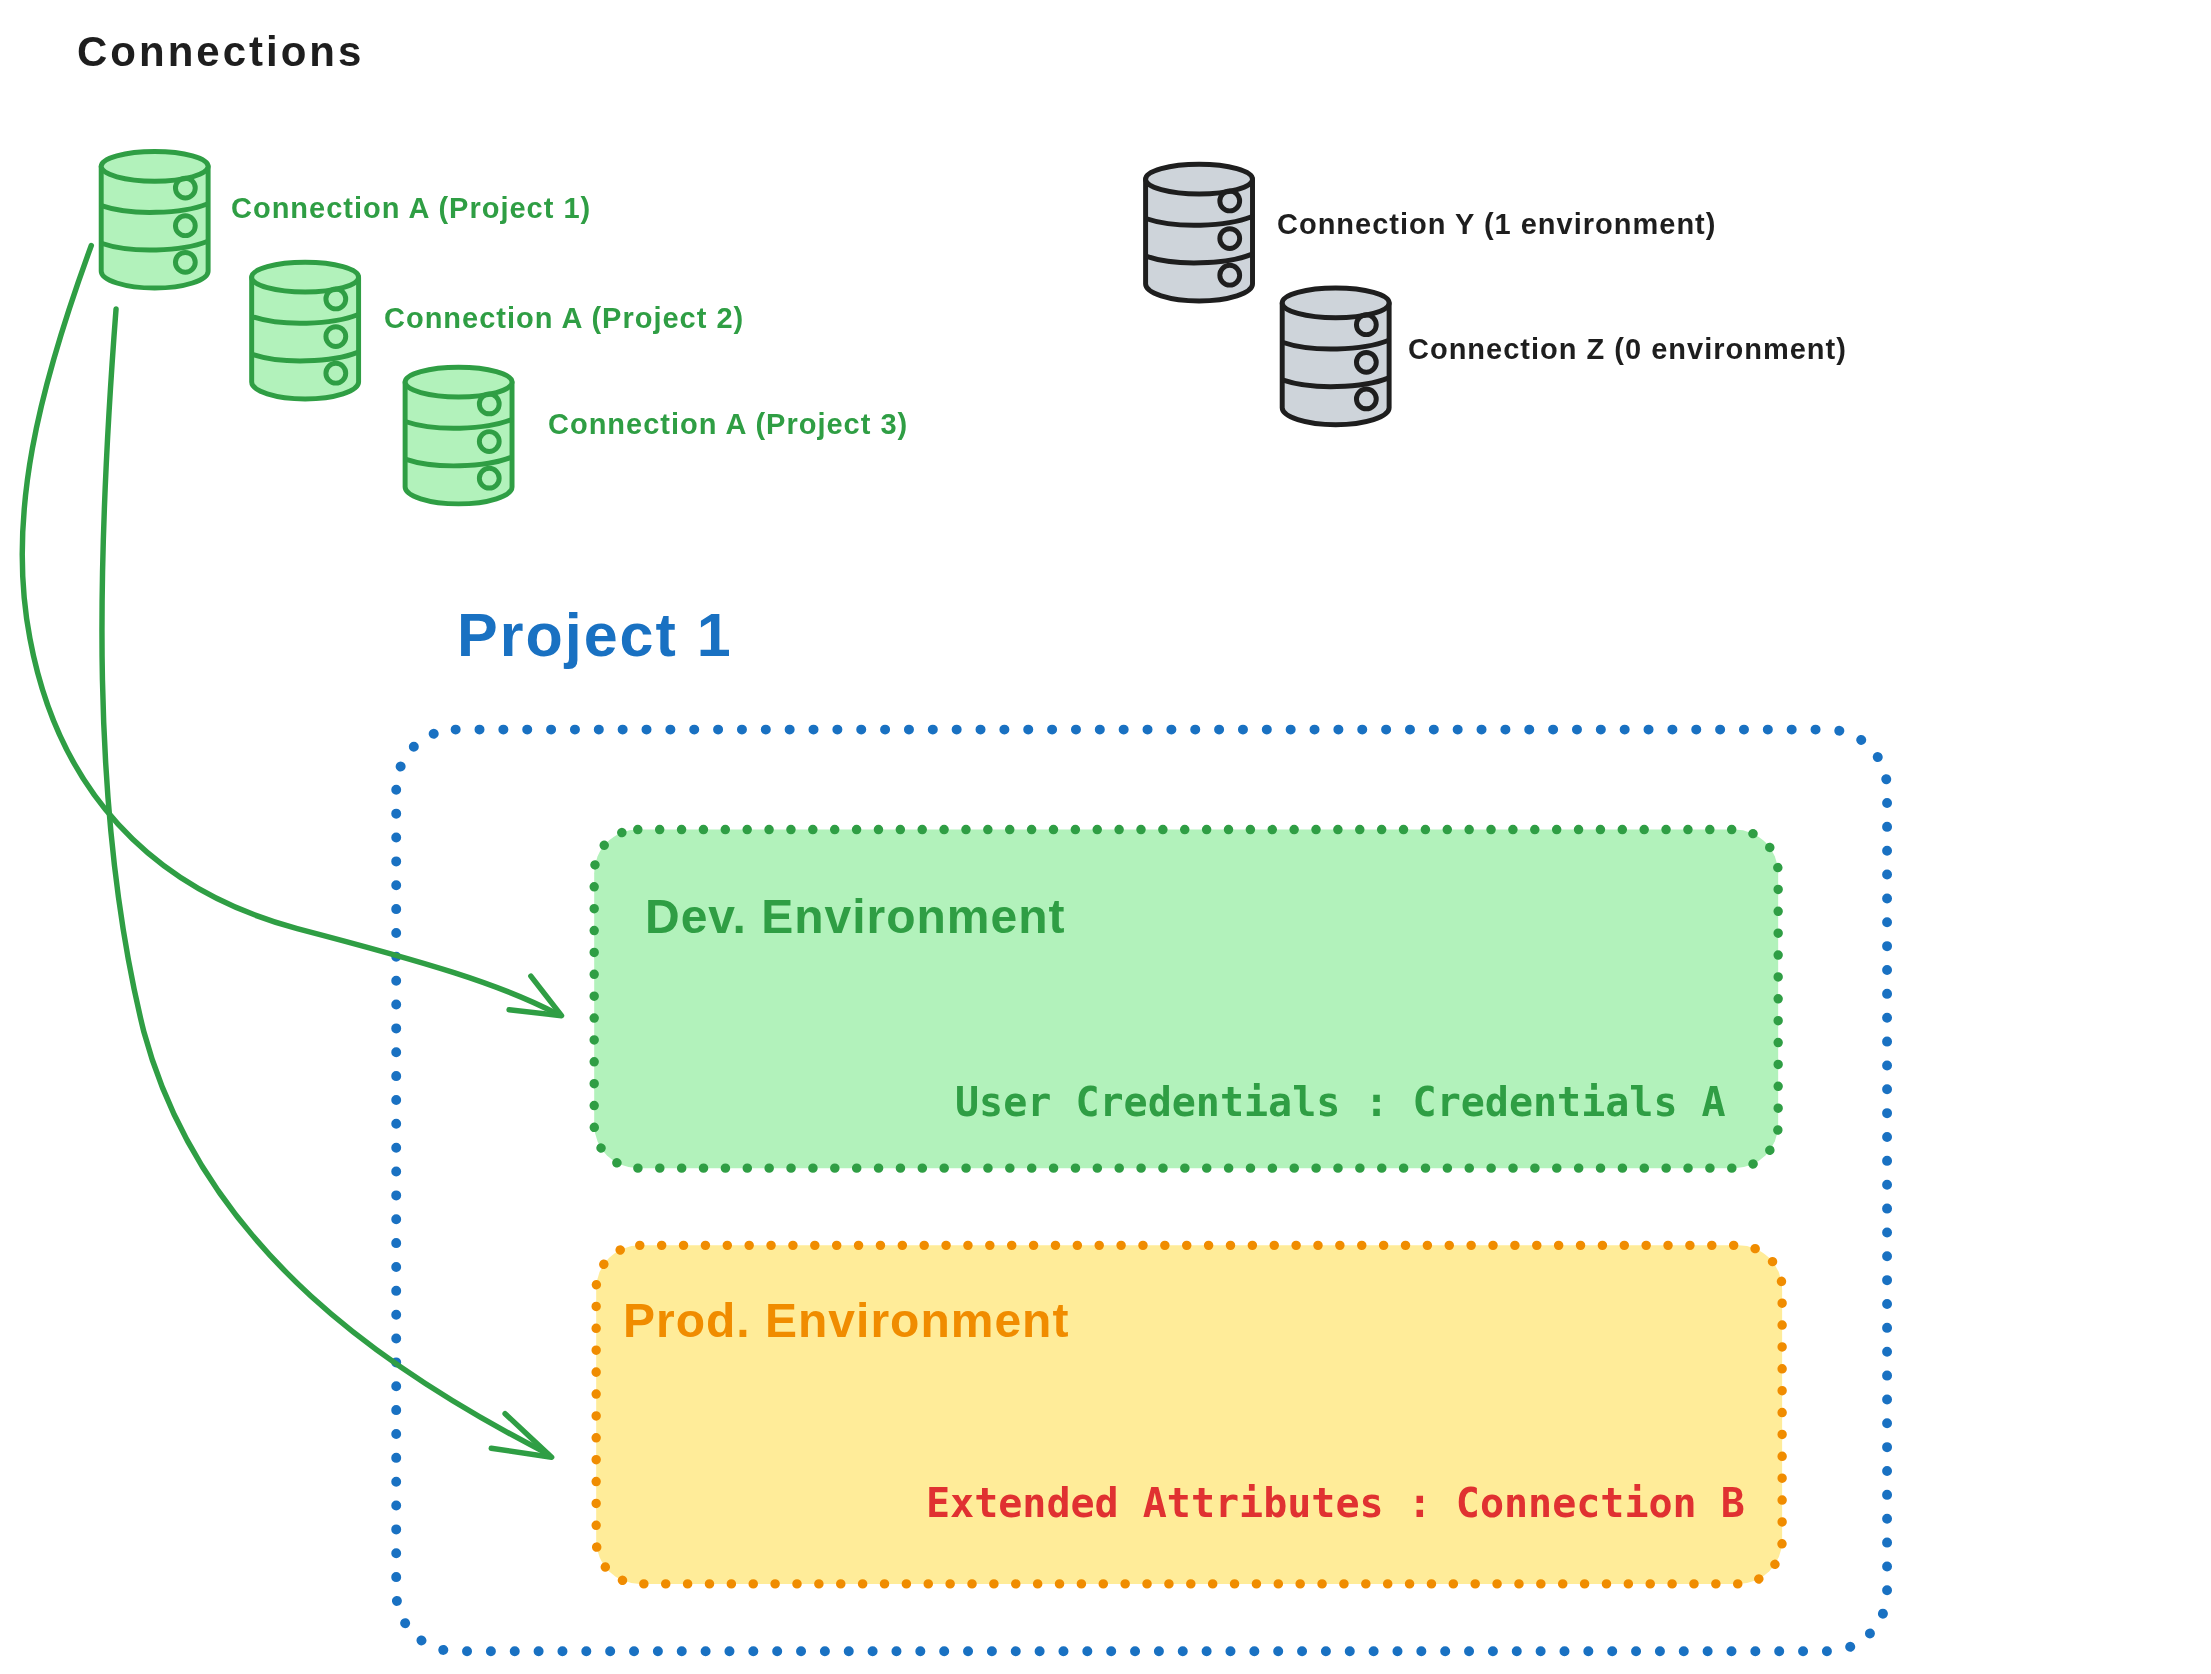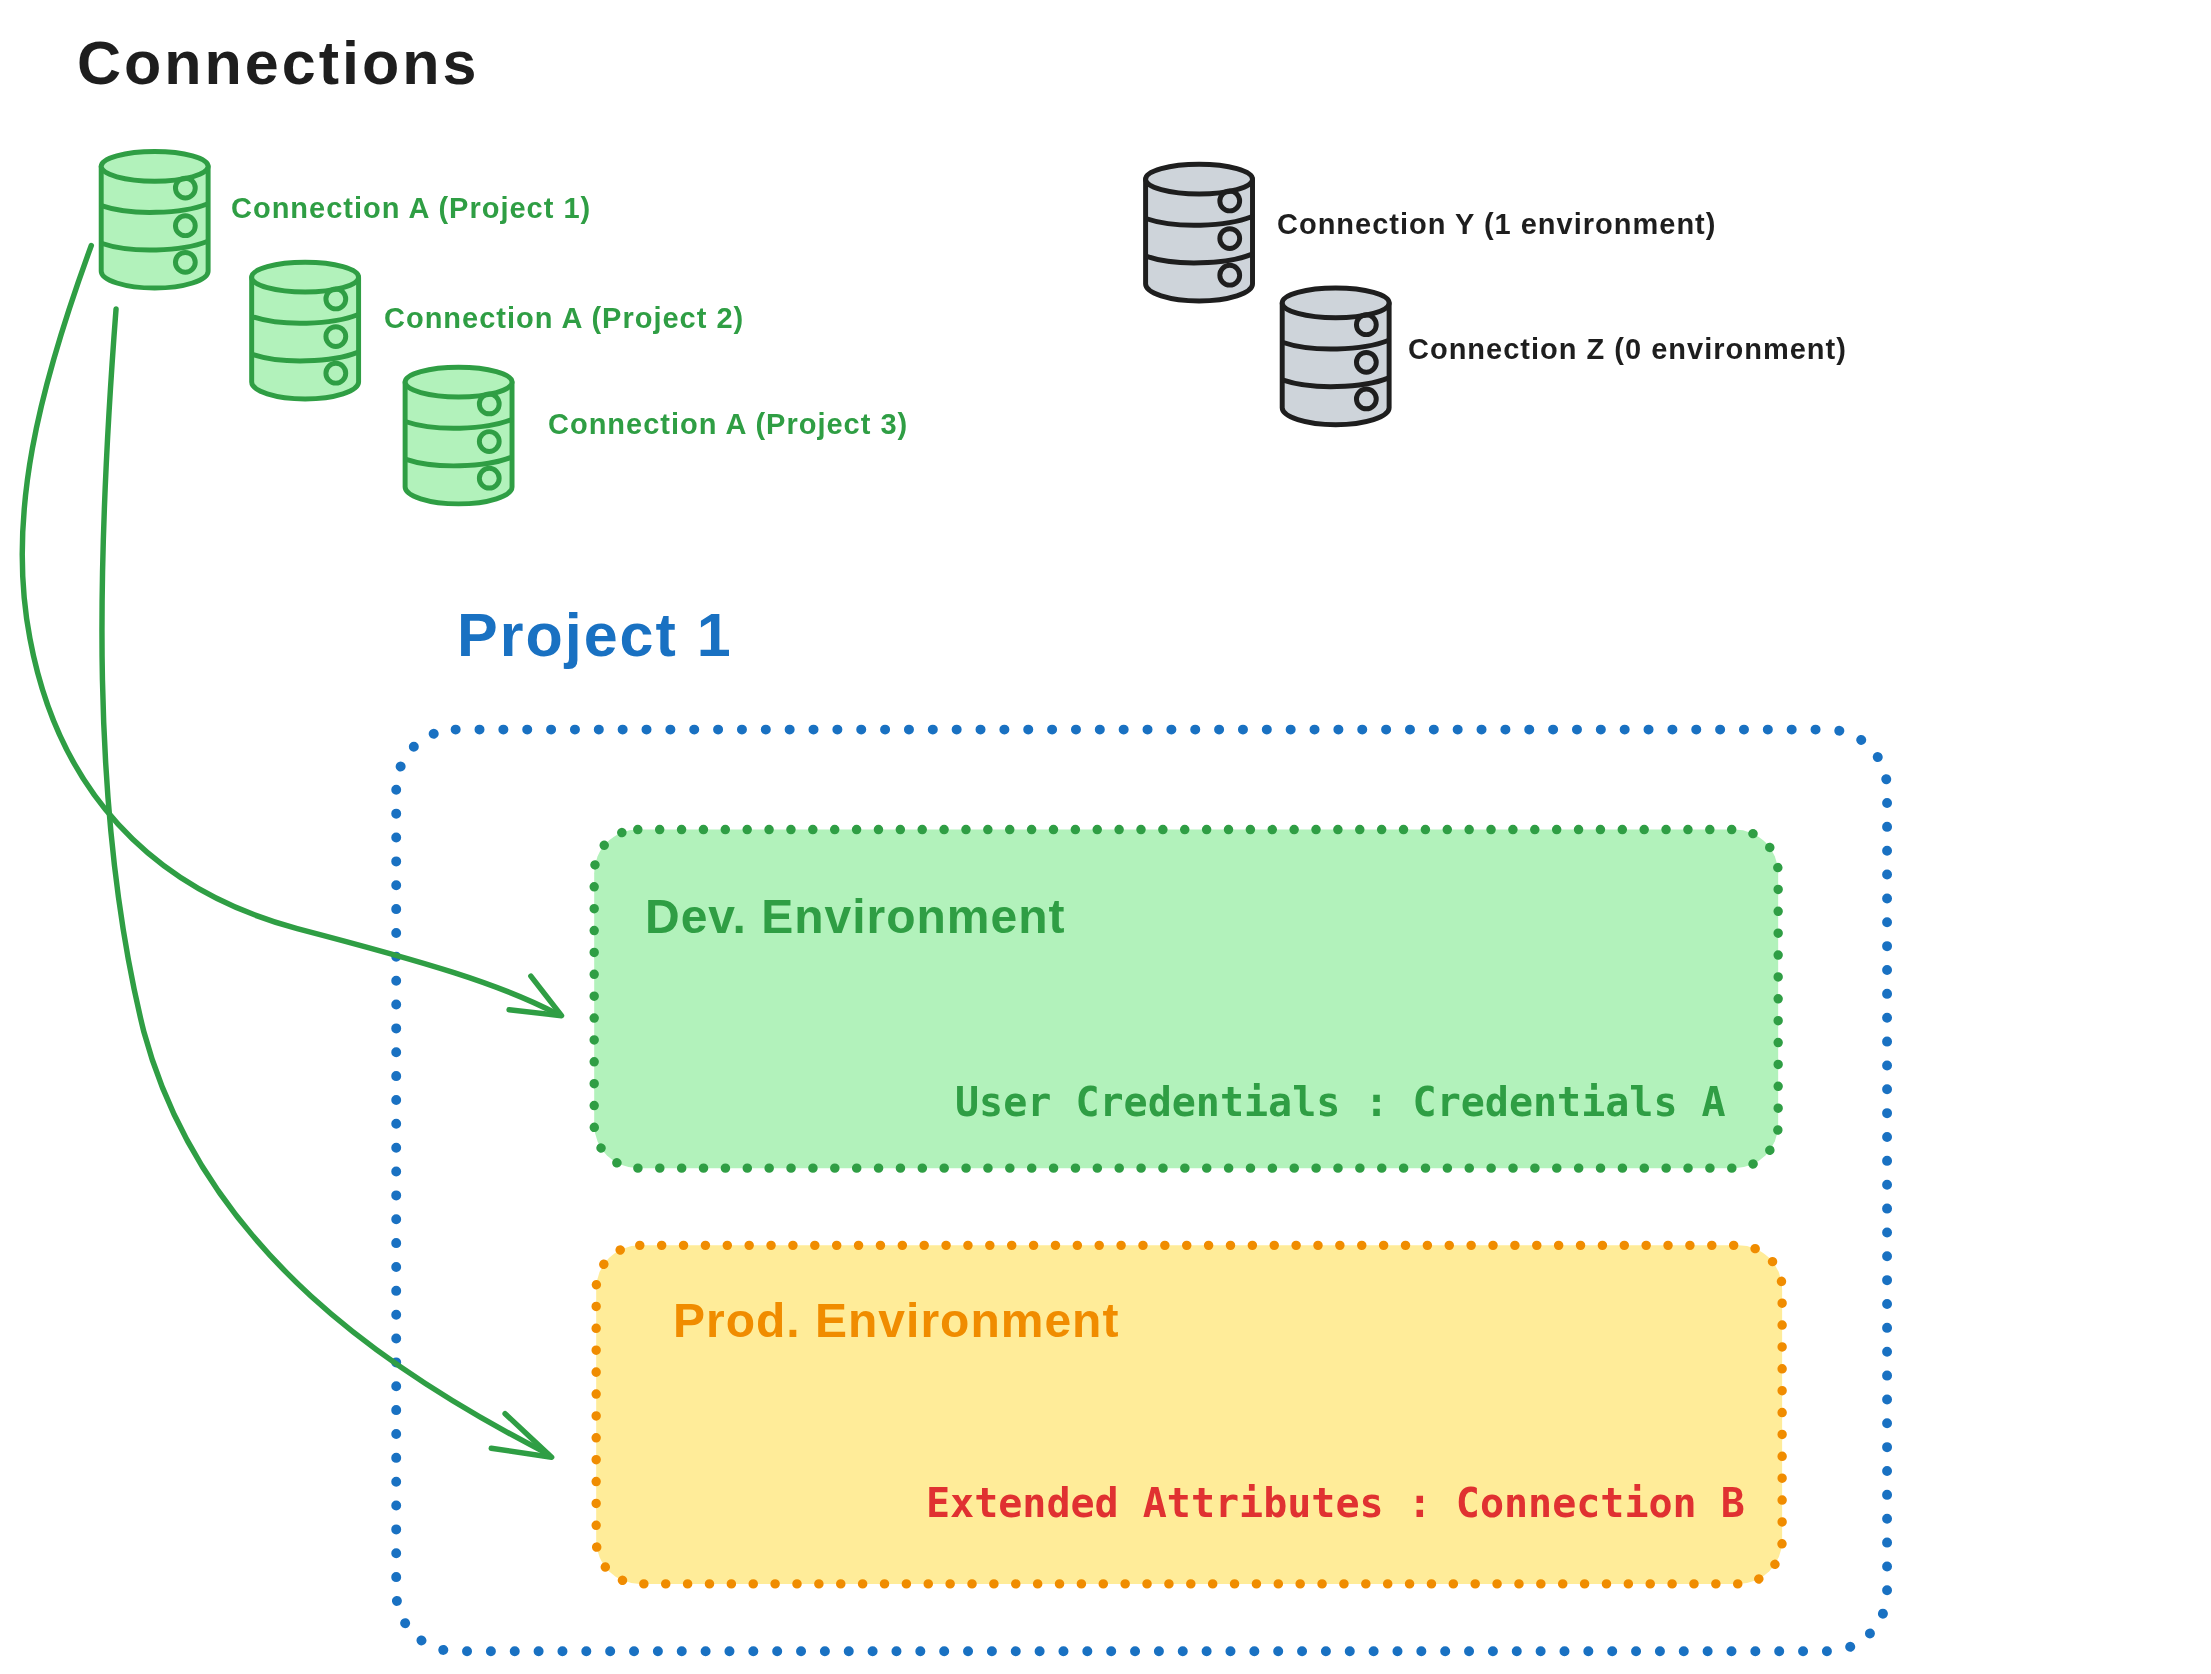--- a/index.html
+++ b/index.html
@@ -22,21 +22,21 @@
     font-family:"Liberation Sans", sans-serif;
   }
   svg.shapes{position:absolute;left:0;top:0;}
   .label{
     position:absolute;
     white-space:nowrap;
     font-weight:700;
     letter-spacing:1px;
   }
   .diagram-title{
-    font-size:61px;
+    font-size:42px;
     color:var(--ink);
     letter-spacing:3px;
   }
   .conn-label{font-size:29px;}
   .conn-green{color:var(--green);}
   .conn-ink{color:var(--ink);}
   .project-title{
     font-size:61px;
     color:var(--blue);
     letter-spacing:2px;
@@ -112,19 +112,19 @@
   <div class="label conn-label conn-green" style="left:548px;top:408px;">Connection A (Project 3)</div>
 
   <div class="label conn-label conn-ink" style="left:1277px;top:208px;">Connection Y (1 environment)</div>
   <div class="label conn-label conn-ink" style="left:1408px;top:333px;">Connection Z (0 environment)</div>
 
   <div class="label project-title" style="left:457px;top:600px;text-align:center;">Project 1</div>
 
   <div class="label env-title dev-title" style="left:645px;top:889px;">Dev. Environment</div>
   <div class="label mono dev-mapping" style="left:955px;top:1079px;">User Credentials : Credentials A</div>
 
-  <div class="label env-title prod-title" style="left:673px;top:1293px;">Prod. Environment</div>
+  <div class="label env-title prod-title" style="left:623px;top:1293px;">Prod. Environment</div>
   <div class="label mono prod-mapping" style="left:926px;top:1477px;">
     <div>Extended Attributes : Connection B</div>
   </div>
 
 </div>
 
 
 </body></html>

